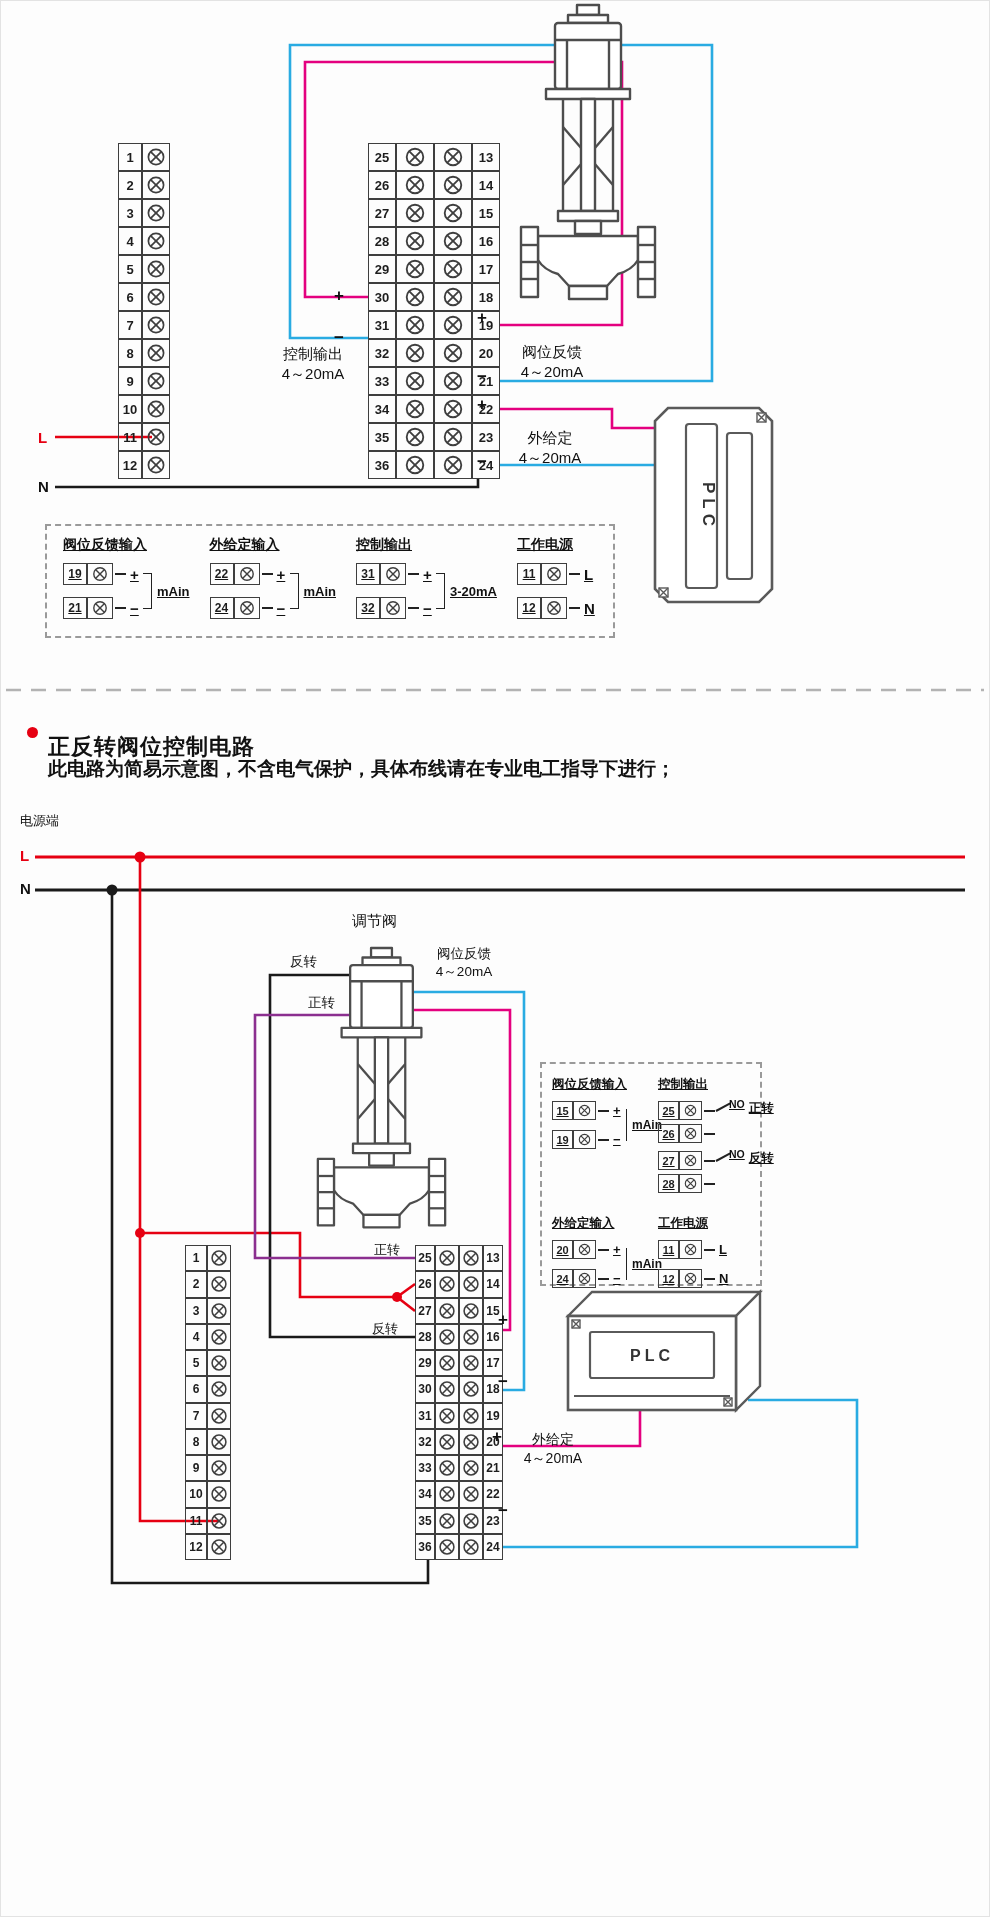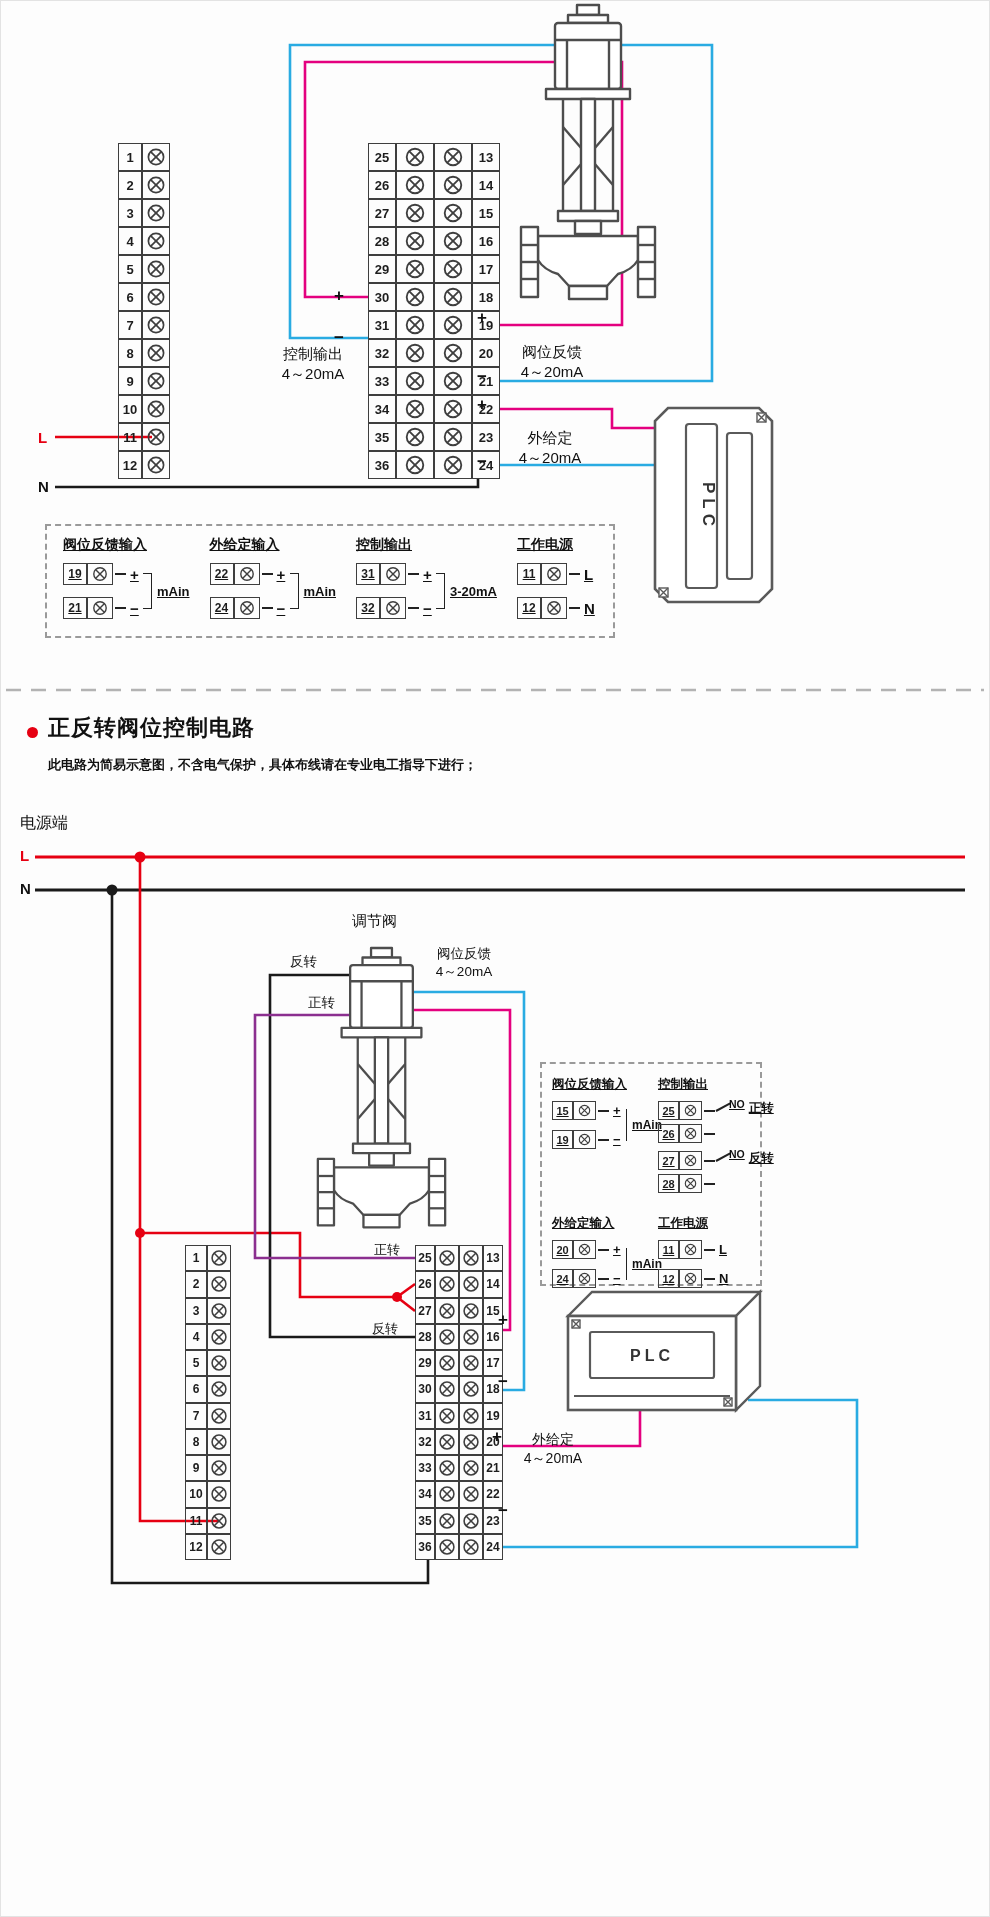--- a/index.html
+++ b/index.html
@@ -22,22 +22,22 @@
 
   
   .label{position:absolute;font-size:15px;color:#111;line-height:1.35;}
   .lbl-c{text-align:center;}
   .sign{position:absolute;font-size:17px;font-weight:700;color:#111;}
   .red-t{color:var(--red,#e60012);font-weight:700;}
   .blk-t{font-weight:700;}
 
   
   .bullet{position:absolute;width:11px;height:11px;border-radius:50%;background:var(--red,#e60012);}
-  .h-title{position:absolute;font-size:22px;font-weight:700;letter-spacing:1px;}
-  .h-sub{position:absolute;font-size:13px;font-weight:700;}
+  .h-title{position:absolute;font-size:22px;font-weight:700;letter-spacing:1px;margin-top:19px;}
+  .h-sub{position:absolute;font-size:19px;font-weight:700;}
 
   
   .legend{position:absolute;border:2px dashed #9a9a9a;background:transparent;}
   #legend1{left:45px;top:524px;width:570px;height:114px;display:flex;justify-content:space-between;padding:10px 16px;}
   #legend2{left:540px;top:1062px;width:222px;height:224px;display:grid;grid-auto-flow:column;
            grid-template-rows:auto auto;grid-template-columns:102px 1fr;padding:12px 8px 8px 10px;row-gap:14px;column-gap:4px;}
   .lg-group{align-self:start;text-decoration:underline;}
   .lg-title{font-size:14px;font-weight:700;margin-bottom:9px;white-space:nowrap;}
   .lg-body{display:flex;align-items:center;}
   .lg-rows{display:flex;flex-direction:column;gap:12px;}
@@ -1004,21 +1004,21 @@
             </div>
           </div>
         </div>
       </div>
     </div>
 
   <div class="bullet" style="left:27px;top:727px;"></div>
   <div class="h-title" style="left:48px;top:713px;">正反转阀位控制电路</div>
   <div class="h-sub" style="left:48px;top:756px;width:740px;">此电路为简易示意图，不含电气保护，具体布线请在专业电工指导下进行；</div>
 
-  <span class="label" style="left:20px;top:812px;font-size:16px;text-align:right;">电源端</span>
+  <span class="label" style="left:20px;top:812px;font-size:13px;text-align:right;">电源端</span>
   <span class="label red-t" style="left:20px;top:846px;">L</span>
   <span class="label blk-t" style="left:20px;top:879px;">N</span>
 
   <span class="label" style="left:352px;top:911px;">调节阀</span>
   <span class="label" style="left:290px;top:953px;font-size:13.5px;">反转</span>
   <span class="label" style="left:308px;top:994px;font-size:13.5px;">正转</span>
 
   <div class="label lbl-c" style="left:420px;top:945px;width:88px;font-size:13.5px;">
     <div>阀位反馈</div>
     <div>4～20mA</div>

